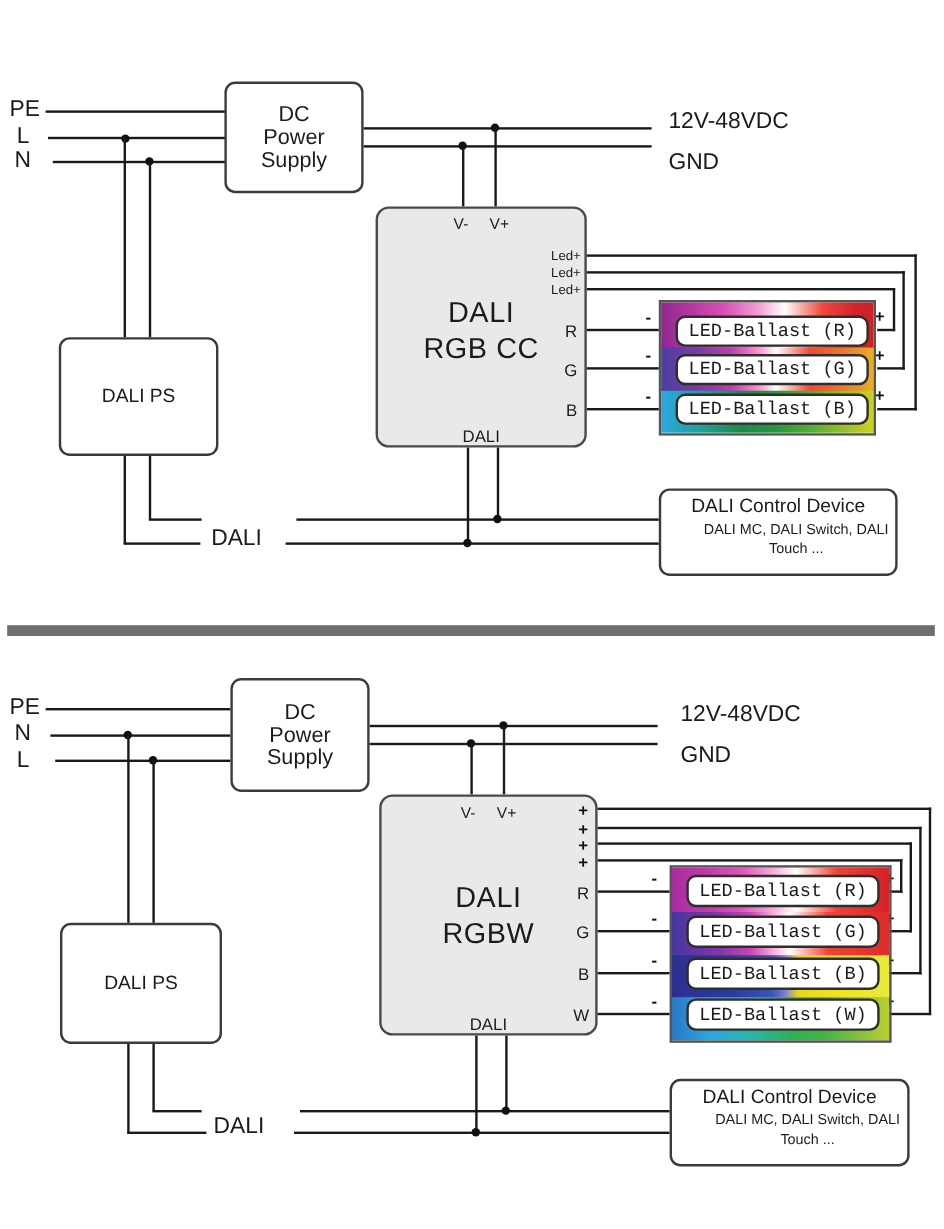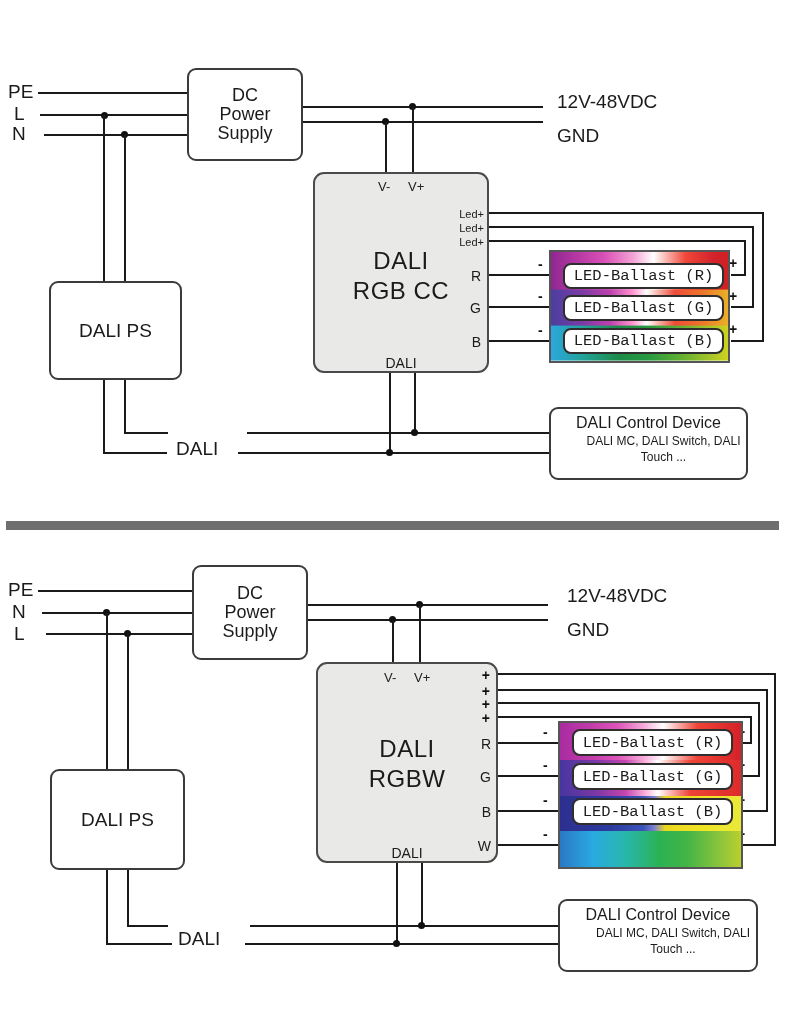--- a/index.html
+++ b/index.html
@@ -12,21 +12,21 @@
   .lbl{position:absolute;white-space:pre-line;line-height:1.05;}
   .cen{display:flex;align-items:center;justify-content:center;text-align:center;}
   .mains{font-size:19px;}
   .psu-txt{font-size:18px;line-height:1.32;}
   .dc-lbl{font-size:19px;}
   .ctrl-title{font-size:24px;line-height:1.25;letter-spacing:.5px;}
   .term{font-size:13px;color:#222;}
   .chan{font-size:14px;}
   .ledp{font-size:11px;}
   .busname{font-size:19px;}
-  .psname{font-size:19px;}
+  .psname{font-size:16px;}
   .bal{position:absolute;box-sizing:border-box;width:161px;border:2px solid #2e2e2e;border-radius:8px;
        background:#fff;font-size:15.5px;display:flex;align-items:center;justify-content:center;}
   .pm{font-size:14px;font-weight:bold;color:#111;}
   .cd-title{font-size:16px;margin-top:5px;}
   .cd-sub{font-size:12px;line-height:1.3;margin-top:2px;padding-left:30px;}
   .panel{position:absolute;box-sizing:border-box;border:2px solid #555;background-repeat:no-repeat;font-family:Liberation Mono, monospace;}
   #panel1{background-image:
     linear-gradient(90deg,#8f2791 0%,#b93aa4 16%,#da50b7 30%,#f2a0d4 46%,#ffffff 58%,#f0483a 76%,#d2222a 92%,#cf2026 100%),
     linear-gradient(90deg,#4a3f9f 0%,#7c3ba6 18%,#bb3fae 33%,#ff92ce 46%,#ffffff 54%,#ee4b37 70%,#ec752b 85%,#eab026 100%),
     linear-gradient(90deg,#2ba7dc 0%,#21a29a 18%,#1d8b49 38%,#27993f 55%,#5cae33 72%,#9ec22a 88%,#cdd21e 100%);
@@ -198,20 +198,21 @@
   <span class="lbl pm" style="left:543px;top:827px;">-</span>
   <span class="lbl pm" style="left:737px;top:725px;">+</span>
   <span class="lbl pm" style="left:737px;top:758px;">+</span>
   <span class="lbl pm" style="left:737px;top:793px;">+</span>
   <span class="lbl pm" style="left:737px;top:827px;">+</span>
 
   <div class="panel" id="panel2" style="left:558px;top:721px;width:185px;height:148px;">
     <div class="bal" style="left:12px;top:6px;height:27px;">LED-Ballast (R)</div>
     <div class="bal" style="left:12px;top:40px;height:27px;">LED-Ballast (G)</div>
     <div class="bal" style="left:12px;top:75px;height:27px;">LED-Ballast (B)</div>
+    <div class="bal" style="left:12px;top:109px;height:27px;">LED-Ballast (W)</div>
   </div>
 
   <i class="w" style="left:106px;top:613px;width:2px;height:156px;"></i>
   <i class="w" style="left:127px;top:634px;width:2px;height:135px;"></i>
   <div class="bx cen psname" style="left:50px;top:769px;width:135px;height:101px;">
     <span>DALI PS</span>
   </div>
   <i class="w" style="left:106px;top:870px;width:2px;height:74px;"></i>
   <i class="w" style="left:127px;top:870px;width:2px;height:56px;"></i>
   <i class="w" style="left:127px;top:925px;width:41px;height:2px;"></i>

